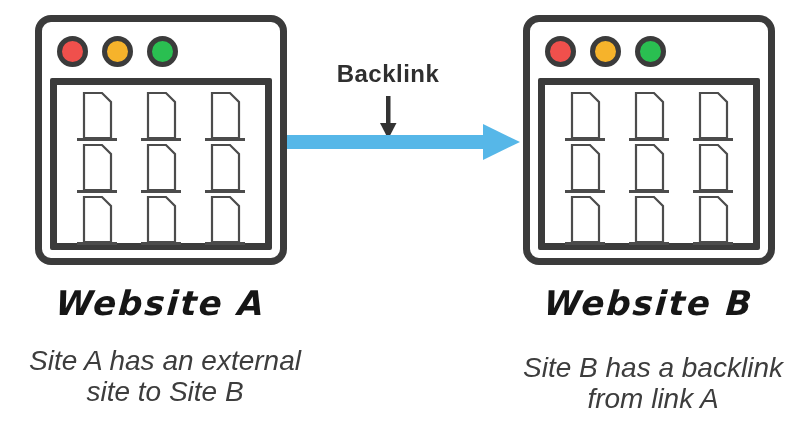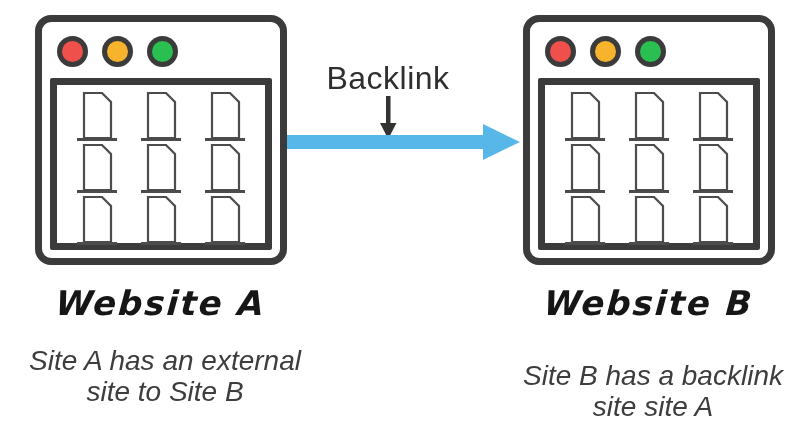--- a/index.html
+++ b/index.html
@@ -66,22 +66,22 @@
   }
   .page-icon svg { display: block; }
 
   
   .backlink-label {
     position: absolute;
     left: 313px;
     top: 60px;
     width: 150px;
     text-align: center;
-    font-size: 32px;
-    font-weight: normal;
+    font-size: 24px;
+    font-weight: bold;
     color: var(--label-dark);
     letter-spacing: 0.5px;
   }
   .down-arrow {
     position: absolute;
     left: 378px;
     top: 96px;
   }
   
   .link-arrow {
@@ -109,21 +109,21 @@
   .site-caption {
     position: absolute;
     width: 290px;
     text-align: center;
     font-size: 28px;
     font-style: italic;
     line-height: 31px;
     color: var(--caption-color);
   }
   .caption-a { left: 20px;  top: 345px; }
-  .caption-b { left: 508px; top: 352px; margin-top: 8px; }
+  .caption-b { left: 508px; top: 352px; }
 </style>
 </head>
 <body>
 
 <div class="canvas">
 
   <div class="browser-window window-a">
     <div class="dots">
       <div class="dot dot-red"></div>
       <div class="dot dot-yellow"></div>
@@ -269,16 +269,16 @@
 
   <div class="site-title title-a">Website A</div>
   <div class="site-title title-b">Website B</div>
 
   <div class="site-caption caption-a">
     <div>Site A has an external</div>
     <div>site to Site B</div>
   </div>
   <div class="site-caption caption-b">
     <div>Site B has a backlink</div>
-    <div>site site A</div>
+    <div>from link A</div>
   </div>
 
 </div>
 
 </body></html>

